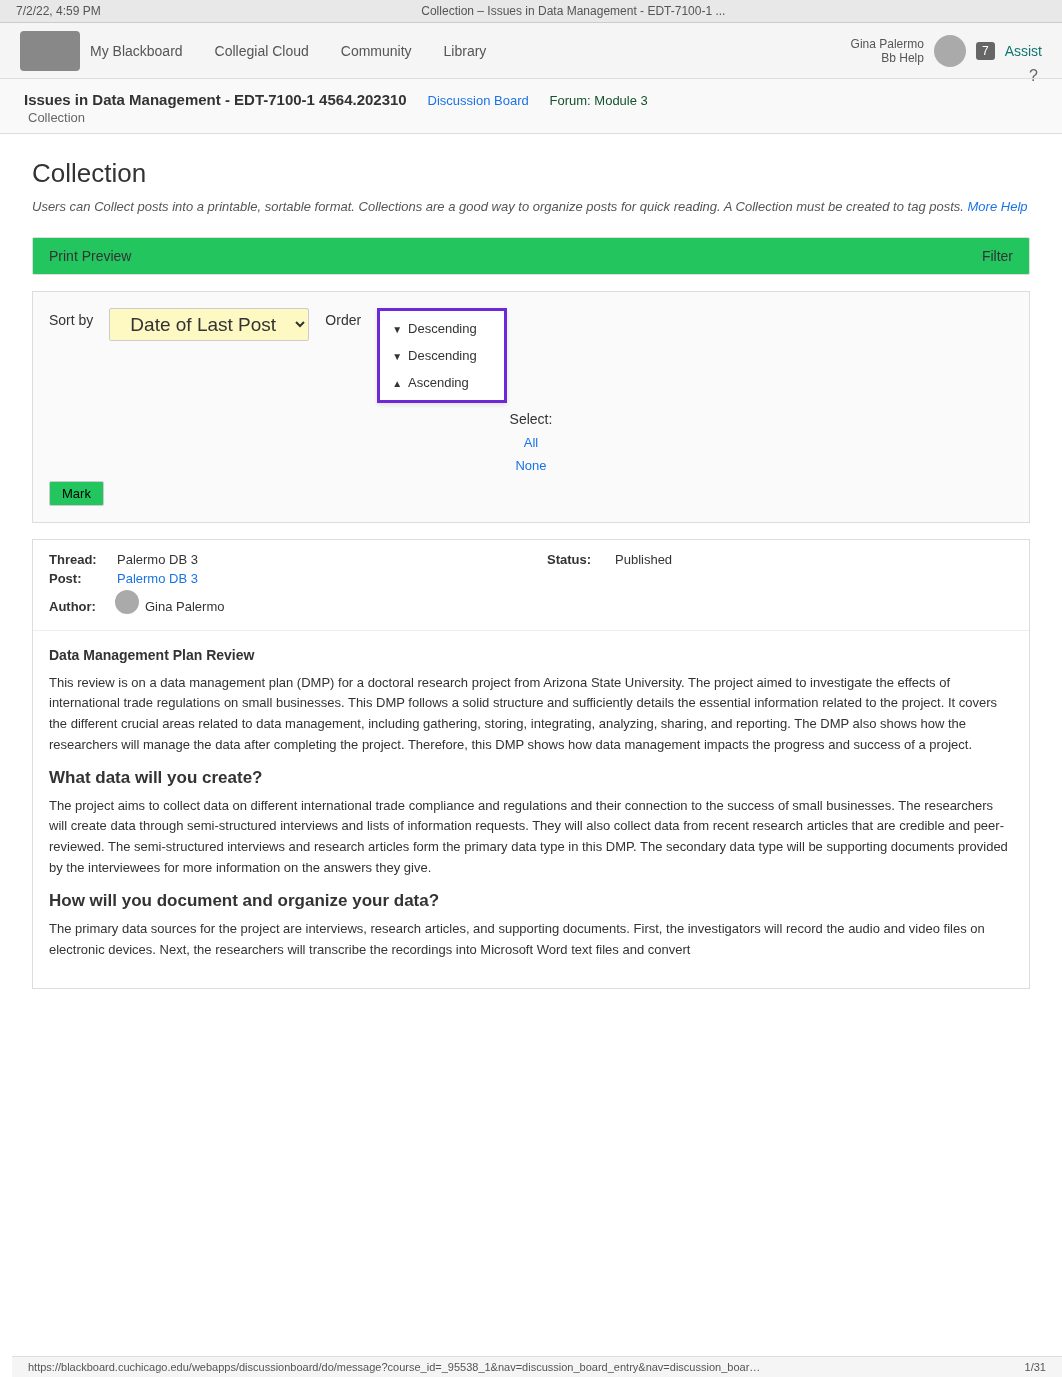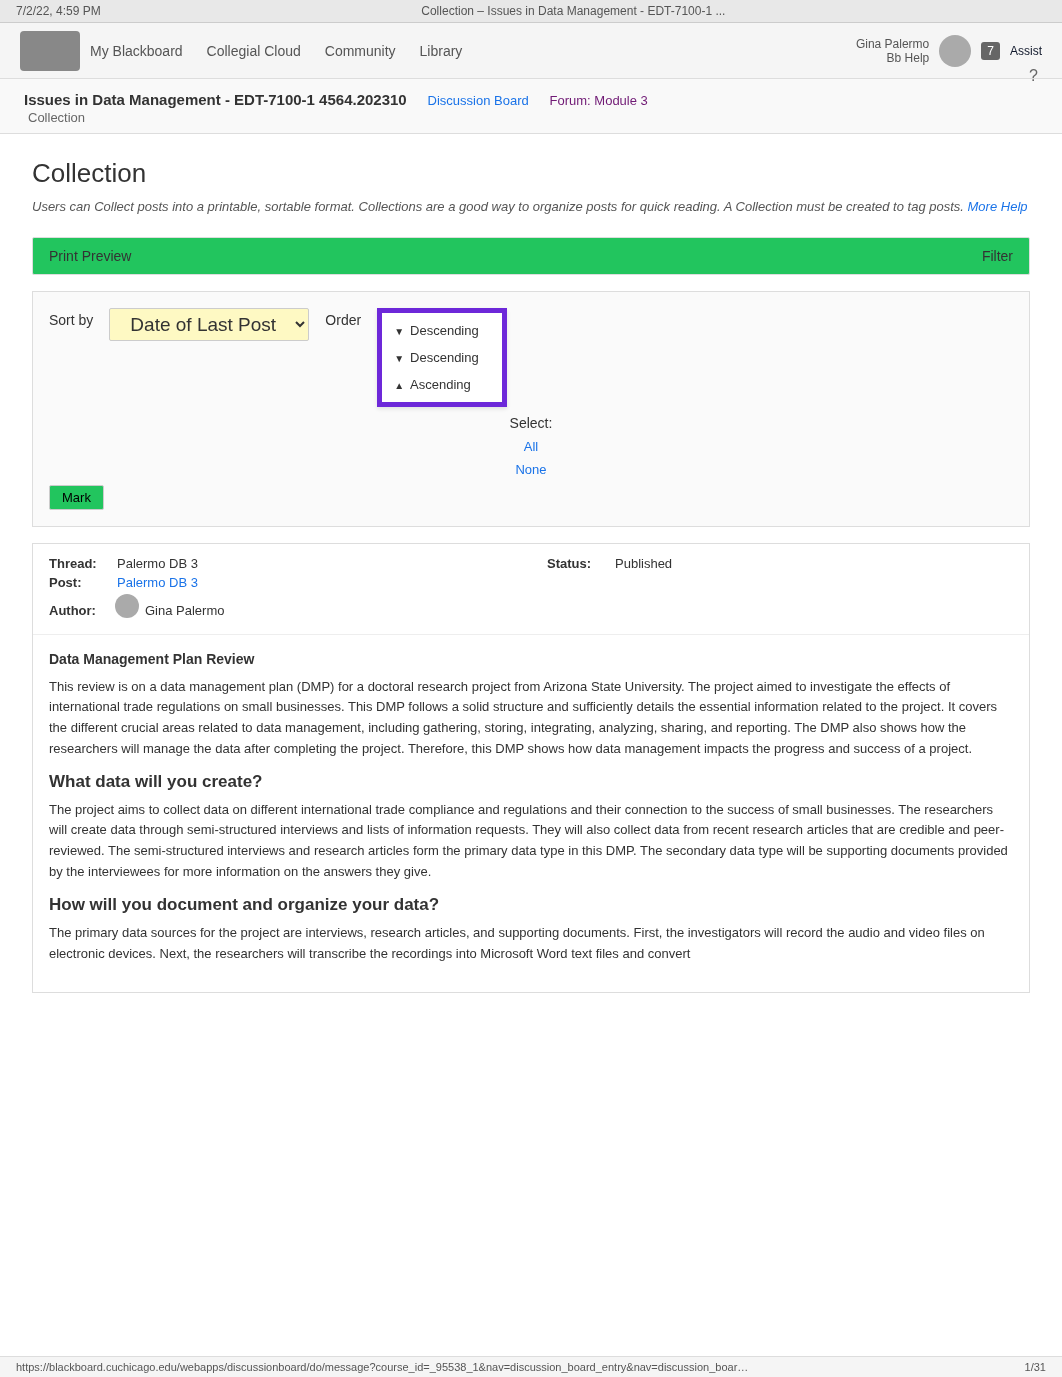--- a/index.html
+++ b/index.html
@@ -18,21 +18,21 @@
       width: 60px;
       height: 40px;
       background: #888;
       border-radius: 4px;
       margin-right: 10px;
       flex-shrink: 0;
     }
     .nav-links {
       display: flex;
       align-items: center;
-      gap: 24px;
+      gap: 32px;
       flex: 1;
     }
     .nav-link {
       font-size: 14px;
       color: #555;
       cursor: pointer;
       text-decoration: none;
       white-space: nowrap;
     }
     .nav-right {
@@ -53,22 +53,22 @@
       display: inline-block;
     }
     .nav-badge {
       background: #666;
       color: #fff;
       border-radius: 3px;
       padding: 2px 6px;
       font-size: 12px;
     }
     .assist-link {
-      font-size: 12px;
-      color: #0f172a;
+      font-size: 14px;
+      color: #0f766e;
       cursor: pointer;
     }
 
     
     .browser-tab {
       background: #e8e8e8;
       font-size: 12px;
       color: #555;
       padding: 4px 16px;
       border-bottom: 1px solid #ccc;
@@ -175,21 +175,21 @@
       border-radius: 2px;
       cursor: pointer;
     }
     .order-label {
       font-size: 14px;
       color: #333;
       padding-top: 4px;
     }
     .dropdown-options {
       background: #fff;
-      border: 5px solid #6d28d9;
+      border: 3px solid #6d28d9;
       padding: 4px 0;
       min-width: 130px;
       box-shadow: 0 2px 4px rgba(0,0,0,0.1);
     }
     .dropdown-option {
       padding: 6px 12px;
       font-size: 13px;
       color: #333;
       cursor: pointer;
       display: flex;
@@ -290,21 +290,21 @@
       font-size: 17px;
       font-weight: bold;
       margin-bottom: 8px;
       color: #333;
     }
 
     
     .bottom-bar {
       position: fixed;
       bottom: 0;
-      left: 0;
+      left: 12px;
       right: 0;
       background: #f5f5f5;
       border-top: 1px solid #ddd;
       padding: 4px 16px;
       display: flex;
       justify-content: space-between;
       font-size: 11px;
       color: #555;
     }
 
@@ -339,21 +339,21 @@
   </div>
 </div>
 
 <div class="breadcrumb-area">
   <span class="help-icon">?</span>
   <div class="breadcrumb-title">
     <strong>Issues in Data Management - EDT-7100-1 4564.202310</strong>
     &nbsp;&nbsp;&nbsp;
     <a style="font-size:13px;font-weight:normal;color:#1a73e8;text-decoration:none;">Discussion Board</a>
     &nbsp;&nbsp;&nbsp;
-    <a style="font-size:13px;font-weight:normal;color:#701a75;text-decoration:none;">Forum: Module 3</a>
+    <a style="font-size:13px;font-weight:normal;color:#14532d;text-decoration:none;">Forum: Module 3</a>
   </div>
   <div class="breadcrumb-nav">
     <span>Collection</span>
   </div>
 </div>
 
 <div class="main-content">
   <h1 class="page-title">Collection</h1>
   <p class="page-desc">
     <span>Users can Collect posts into a printable, sortable format. Collections are a good way to organize posts for quick reading. A Collection must be created to tag posts.</span>

